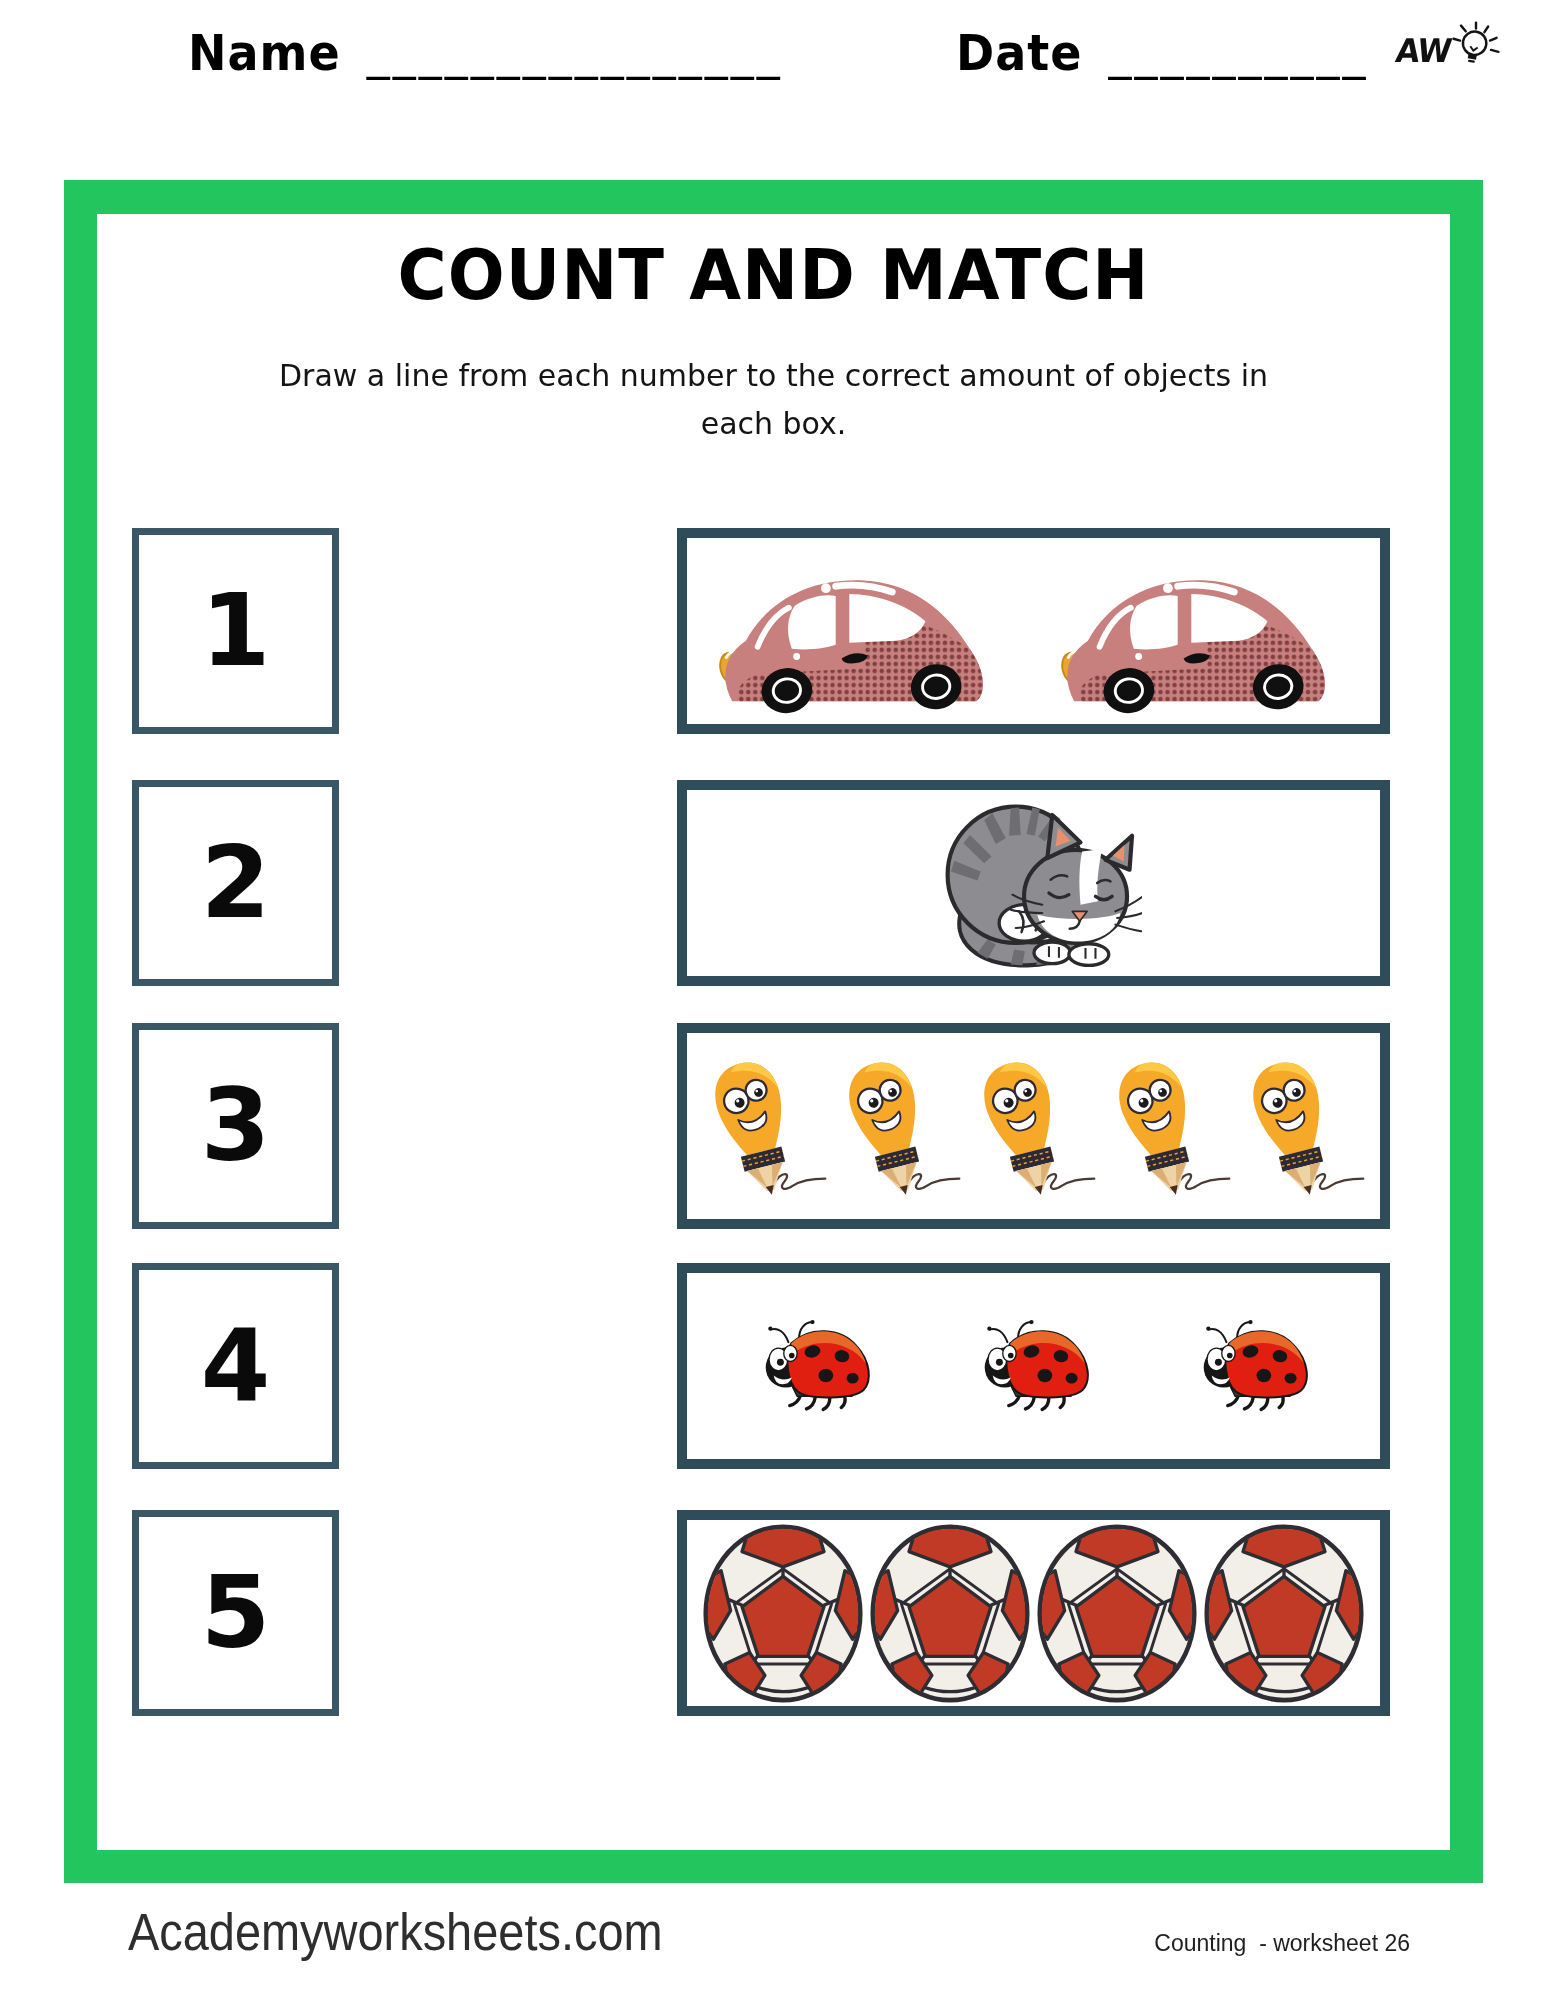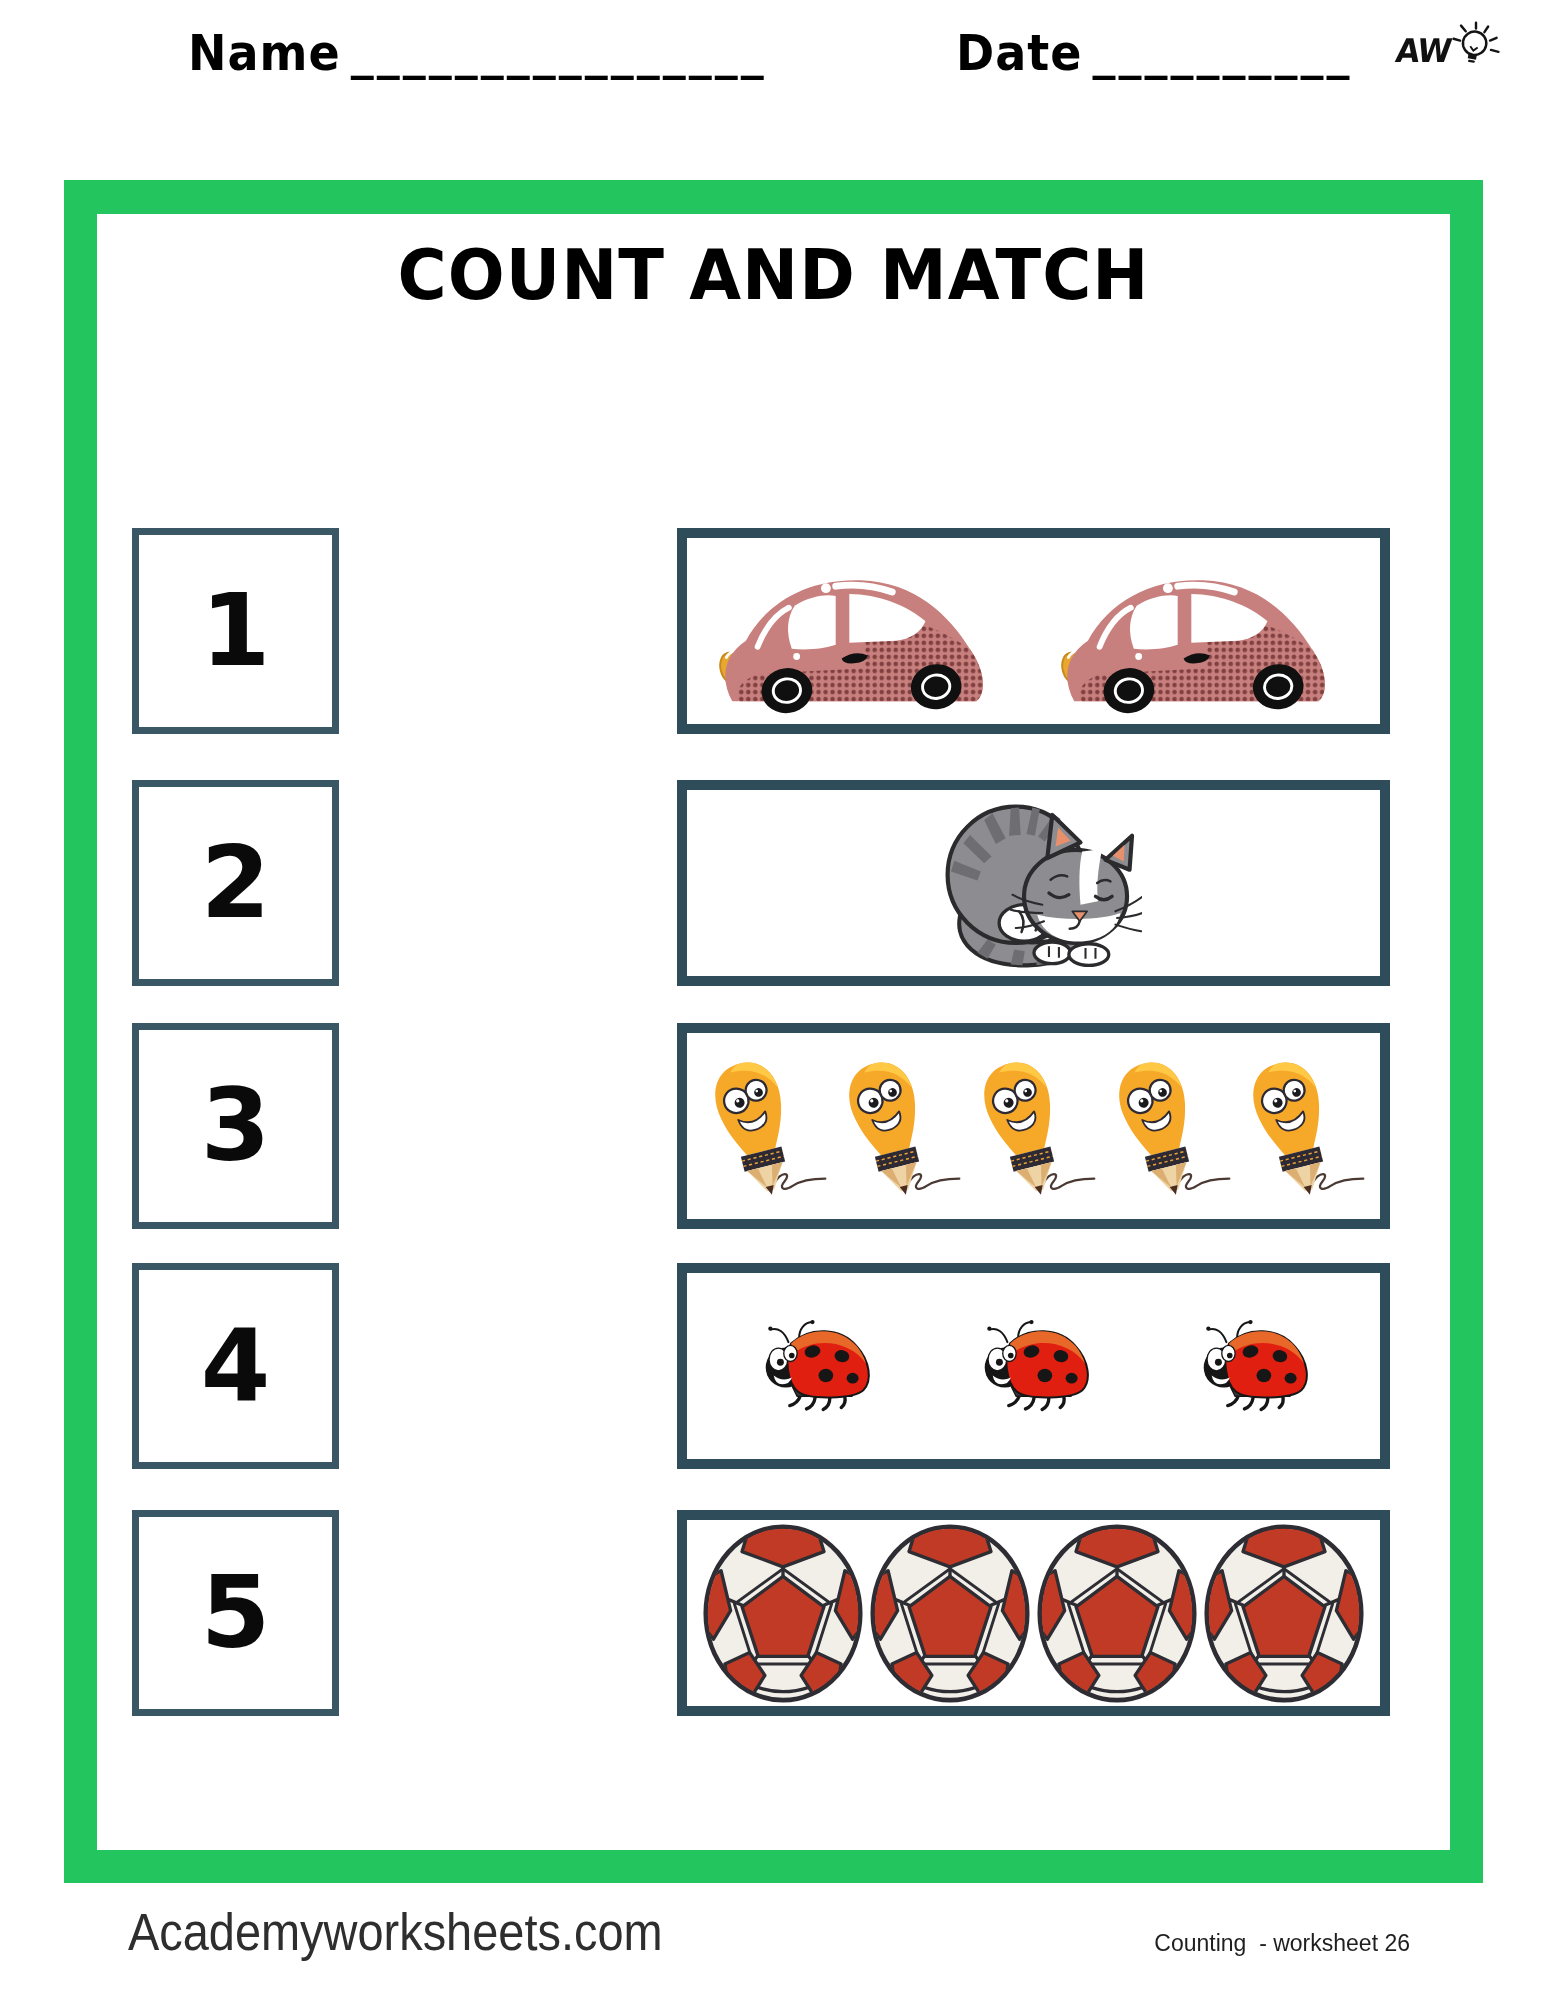--- a/index.html
+++ b/index.html
@@ -15,21 +15,21 @@
   .header-field {
     position:absolute;
     font-size:46px;
     font-weight:bold;
     color:#000;
     white-space:nowrap;
   }
   .name-field { left:188px; top:26px; }
   .date-field { left:956px; top:26px; }
   .field-label { transform:scaleY(1.08); display:inline-block; letter-spacing:1px; }
-  .field-line { font-weight:bold; letter-spacing:3px; margin-left:10px; }
+  .field-line { font-weight:normal; letter-spacing:3px; margin-left:26px; }
 
   .logo { position:absolute; left:1396px; top:20px; display:flex; align-items:flex-start; }
   .logo-text {
     font-size:31px; font-weight:bold; color:#111;
     transform:skewX(-8deg) scaleY(1.05); letter-spacing:-1px;
     margin-top:12px;
   }
   .logo-bulb { width:54px; height:58px; margin-left:-2px; }
 
   
@@ -249,20 +249,21 @@
 <div class="logo">
   <span class="logo-text">AW</span>
   <svg class="logo-bulb" viewBox="0 0 56 62">
       <use href="#sym-bulb"></use>
     </svg>
 </div>
 
 <div class="frame">
   <div class="card">
     <div class="ws-title">COUNT AND MATCH</div>
+    <div class="ws-instructions">Draw a line from each number to the correct amount of objects in each box.</div>
     <div class="rows">
         <div class="row">
           <div class="num-box">
             <span class="num">1</span>
           </div>
           <div class="img-box img-car">
             <svg viewBox="0 0 300 165" class="obj obj-car">
               <use href="#sym-car"></use>
             </svg>
             <svg viewBox="0 0 300 165" class="obj obj-car">

